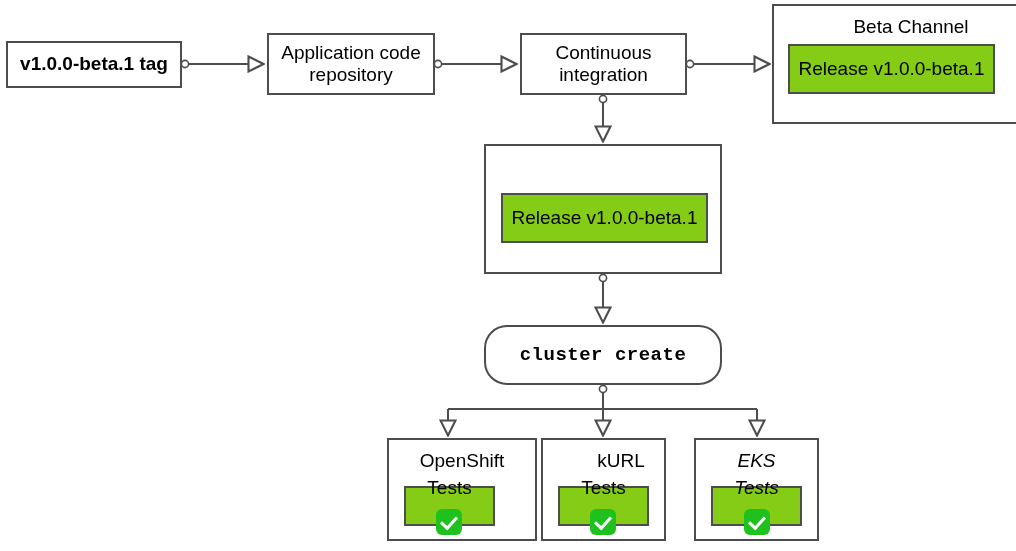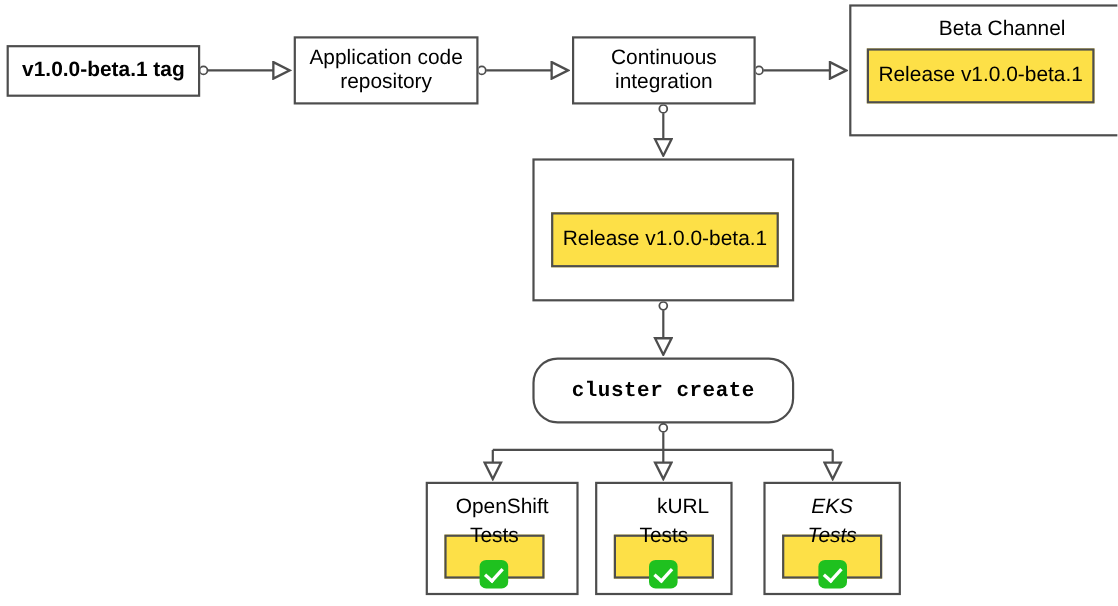--- a/index.html
+++ b/index.html
@@ -45,21 +45,21 @@
     right: 0;
     text-align: center;
     color: #000000;
     font-size: 19px;
     line-height: 1.18;
   }
   .inner-node {
     position: absolute;
     box-sizing: border-box;
     border: 2px solid #4d4d4d;
-    background: #fde047;
+    background: #84cc16;
     display: flex;
     align-items: center;
     justify-content: center;
     text-align: center;
     color: #000000;
     font-size: 19px;
   }
   .mono {
     font-family: "Liberation Mono", "DejaVu Sans Mono", monospace;
     font-weight: bold;
@@ -162,21 +162,21 @@
   <div class="node container" style="left:484px; top:144px; width:238px; height:130px;">
     <div class="inner-node" style="left:15px; top:47px; width:207px; height:50px;">
       <span>Release v1.0.0-beta.1</span>
     </div>
   </div>
 
   <div class="node" style="left:484px; top:325px; width:238px; height:60px;border-radius:23px;">
     <span class="mono">cluster create</span>
   </div>
 
-  <div class="node container" style="left:387px; top:438px; width:139px; height:103px;">
+  <div class="node container" style="left:387px; top:438px; width:150px; height:103px;">
     <div class="container-title" style="top:10px;">OpenShift</div>
     <div class="inner-node" style="left:15px; top:46px; width:91px; height:40px;">
       <span class="tests-row">
         <span>Tests</span>
         <span class="check-badge"></span>
       </span>
     </div>
   </div>
 
   <div class="node container" style="left:541px; top:438px; width:125px; height:103px;">

